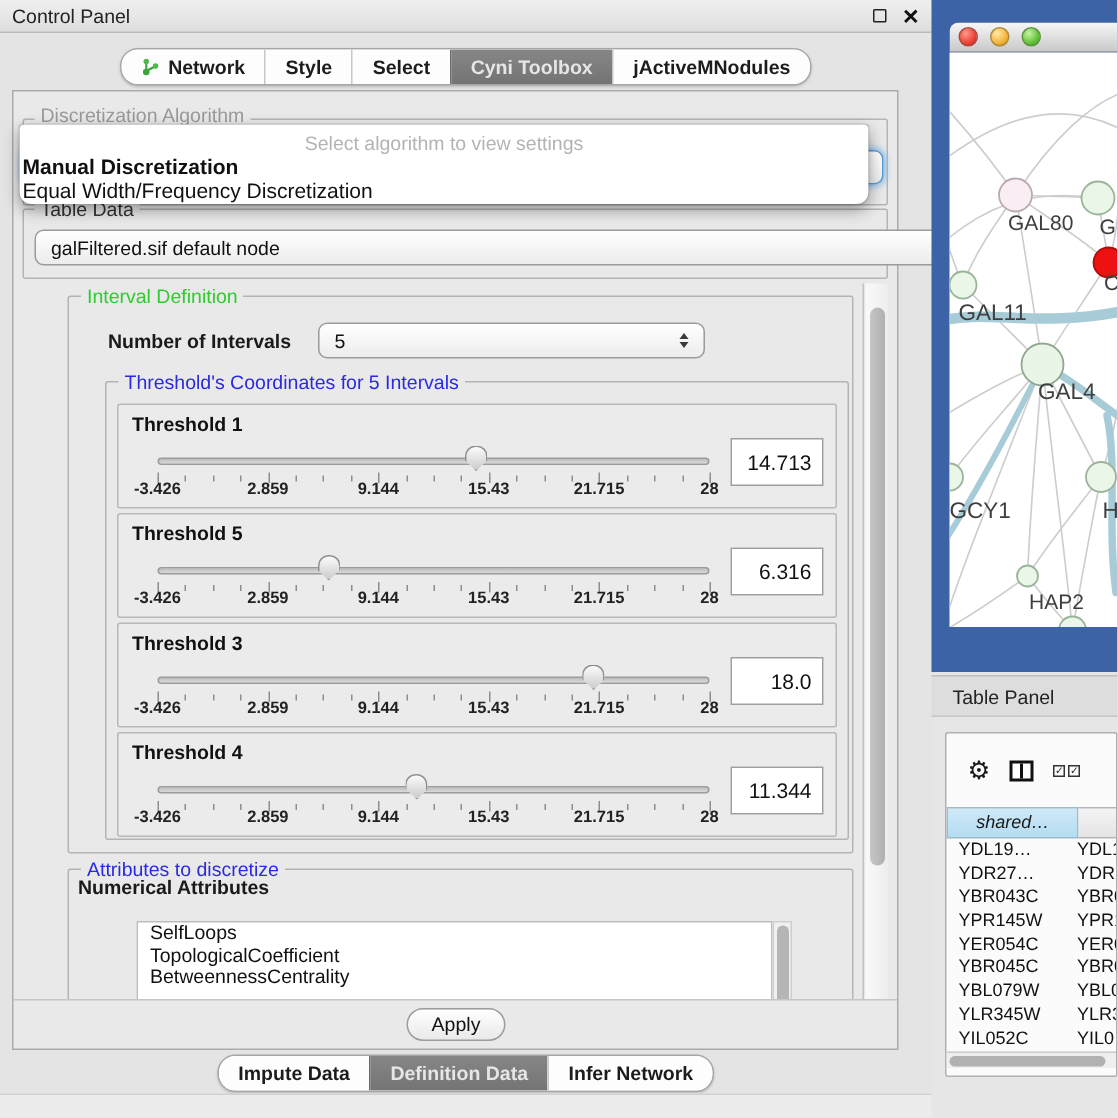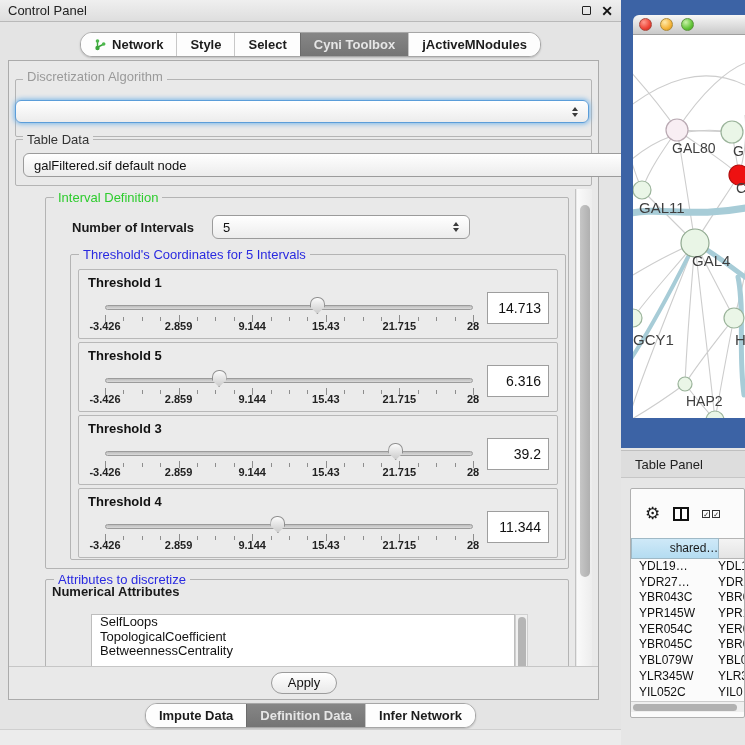--- a/index.html
+++ b/index.html
@@ -96,21 +96,21 @@
   #table-panel-bar { left:621px; top:450px; width:124px; height:28px; background:#dddddd;
     border-top:1px solid #bfbfbf; border-bottom:1px solid #c6c6c6; display:flex; align-items:center;
     padding-left:14px; font-size:13px; color:#222; }
   #table-box { left:630px; top:488px; width:115px; height:230px; background:#fbfbfb; border:1px solid #b0b0b0; border-radius:2px; overflow:hidden; }
   #tb-toolbar { position:absolute; left:0; top:0; width:100%; height:49px; display:flex; align-items:center; gap:13px; padding-left:14px; }
   .gear { font-size:17px; color:#1a1a1a; line-height:1; }
   .split-icon { width:16px; height:14px; border:2px solid #111; background:#fff; display:flex; }
   .split-icon i { width:2px; background:#111; margin-left:5px; }
   .cbx { width:8px; height:8px; border:1.4px solid #333; font-size:7px; line-height:7px; color:#222; display:inline-block; text-align:center; }
   #tb-header { position:absolute; left:0; top:49px; width:200px; height:21px; display:flex; font-size:12px; }
-  #tb-h1 { width:100px; background:linear-gradient(#cfe9f8,#b4dcf1); border:1px solid #9fb9c6; text-align:right; line-height:19px; color:#1a1a1a; }
+  #tb-h1 { width:100px; background:linear-gradient(#cfe9f8,#b4dcf1); border:1px solid #9fb9c6; text-align:center; line-height:19px; color:#1a1a1a;font-style:italic; }
   #tb-h2 { width:123px; background:linear-gradient(#f4f4f4,#e4e4e4); border:1px solid #b5b5b5; border-left:none; line-height:19px; padding-left:26px; color:#1a1a1a; }
   #tb-rows { position:absolute; left:0; top:70px; width:200px; font-size:12px; color:#111; }
   .tb-row { display:flex; height:15.7px; line-height:15.7px; white-space:nowrap; }
   .tb-c1 { width:77px; padding-left:8px; overflow:hidden; }
   .tb-c2 { width:123px; padding-left:10px; overflow:hidden; }
   #tb-hscroll { position:absolute; left:0; top:212px; width:113px; height:11px; background:#efefef; border-top:1px solid #cccccc; }
   #tb-hthumb { position:absolute; left:2px; top:2px; width:104px; height:7px; background:#b1b1b1; border-radius:4px; }
 </style>
 </head>
 <body>
@@ -144,20 +144,25 @@
 
     <div class="group" style="left:6px; top:18px; width:577px; height:58px;"></div>
     <span class="gtitle gray" style="left:14px; top:8px; z-index:2;">Discretization Algorithm</span>
     <div class="combo abs" id="hidden-combo">
       <span class="stepper">
           <i class="tri-up"></i>
           <i class="tri-dn"></i>
         </span>
     </div>
 
+    <div class="abs" id="algo-popup">
+      <div class="hint">Select algorithm to view settings</div>
+      <div class="item b">Manual Discretization</div>
+      <div class="item n">Equal Width/Frequency Discretization</div>
+    </div>
 
     <div class="group" style="left:6px; top:78px; width:577px; height:47px;"></div>
     <span class="gtitle" style="left:14px; top:71px; color:#333;">Table Data</span>
     <div class="combo" style="left:14px; top:92px; width:662px; height:24px;">
       <span>galFiltered.sif default node</span>
       <span class="stepper">
           <i class="tri-up"></i>
           <i class="tri-dn"></i>
         </span>
     </div>
@@ -269,21 +274,21 @@
                 <div class="thr-tick" style="left: 357.2px; top: 47px; height: 4px;"></div>
                 <div class="thr-tick" style="left: 375.6px; top: 47px; height: 4px;"></div>
                 <div class="thr-tick" style="left: 394px; top: 45px; height: 7px;"></div>
                 <div class="thr-ticklabel" style="left: 26px;">-3.426</div>
                 <div class="thr-ticklabel" style="left: 99.6px;">2.859</div>
                 <div class="thr-ticklabel" style="left: 173.2px;">9.144</div>
                 <div class="thr-ticklabel" style="left: 246.8px;">15.43</div>
                 <div class="thr-ticklabel" style="left: 320.4px;">21.715</div>
                 <div class="thr-ticklabel" style="left: 394px;">28</div>
                 <div class="thr-handle" style="left: 309.214px;"></div>
-                <div class="valbox">39.2</div>
+                <div class="valbox">18.0</div>
               </div>
               <div class="thr-panel">
                 <div class="thr-label">Threshold 4</div>
                 <div class="thr-track"></div>
                 <div class="thr-tick" style="left: 26px; top: 45px; height: 7px;"></div>
                 <div class="thr-tick" style="left: 44.4px; top: 47px; height: 4px;"></div>
                 <div class="thr-tick" style="left: 62.8px; top: 47px; height: 4px;"></div>
                 <div class="thr-tick" style="left: 81.2px; top: 47px; height: 4px;"></div>
                 <div class="thr-tick" style="left: 99.6px; top: 45px; height: 7px;"></div>
                 <div class="thr-tick" style="left: 118px; top: 47px; height: 4px;"></div>

